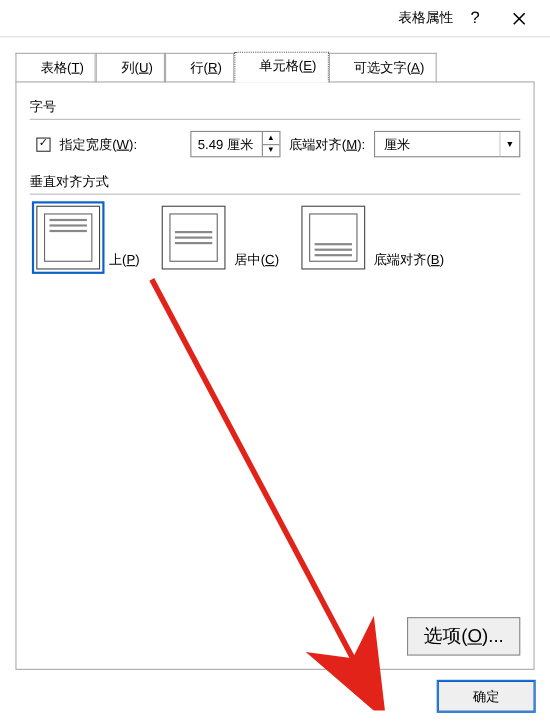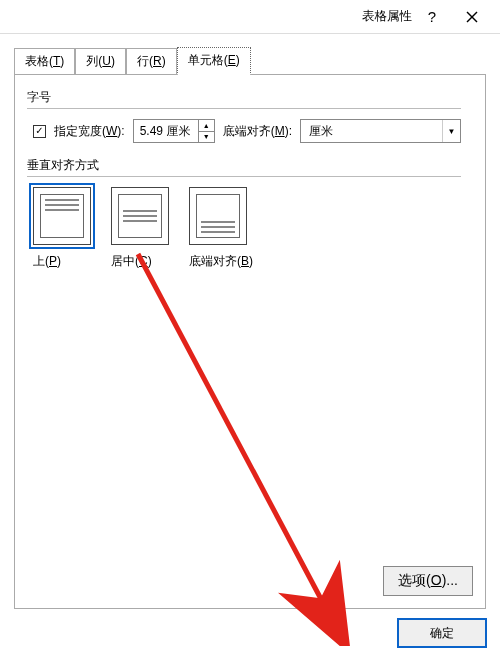--- a/index.html
+++ b/index.html
@@ -32,39 +32,39 @@
   .titlebar .close svg { width: 12px; height: 12px; }
   .tab-strip {
     display: flex;
     padding: 12px 14px 0 14px;
     gap: 0;
     align-items: flex-end;
   }
   .tab {
     border: 1px solid #aaa;
     border-bottom: none;
-    padding: 4px 10px 5px 10px;
+    padding: 4px 10px 5px 22px;
     background: #fff;
     font-size: 12px;
     cursor: pointer;
     position: relative;
     top: 1px;
   }
   .tab.active {
     border: 1px dotted #666;
     border-bottom: 1px solid #fff;
     z-index: 2;
     top: 1px;
   }
   .tab u { text-decoration: underline; }
   .tab-panel {
     border: 1px solid #aaa;
     margin: 0 14px;
     height: 535px;
-    padding: 8px 24px 12px 12px;
+    padding: 8px 12px 12px 12px;
     position: relative;
   }
   .group-label {
     font-size: 12px;
     margin: 6px 0 2px 0;
   }
   .hr-line {
     border: none;
     border-top: 1px solid #bbb;
     margin: 2px 0 10px 0;
@@ -79,20 +79,21 @@
     width: 13px; height: 13px;
     border: 1px solid #333;
     display: inline-flex; align-items: center; justify-content: center;
     font-size: 10px; line-height: 1;
   }
   .spinner {
     display: flex;
     border: 1px solid #888;
     height: 24px;
     align-items: stretch;
+    margin-left: 40px;
   }
   .spinner .val {
     padding: 0 6px;
     display: flex; align-items: center;
     min-width: 64px;
     font-size: 12px;
   }
   .spinner .btns {
     display: flex; flex-direction: column;
     border-left: 1px solid #888;
@@ -119,21 +120,21 @@
     font-size: 8px;
     cursor: pointer;
     border-left: 1px solid #ccc;
   }
   .valign-row {
     display: flex;
     gap: 20px;
     margin: 4px 0 0 6px;
   }
   .valign-item {
-    display: flex; flex-direction: column; align-items: flex-start;
+    display: flex; flex-direction: row; align-items: flex-end;
     gap: 8px;
   }
   .valign-box {
     width: 58px; height: 58px;
     border: 1px solid #444;
     padding: 6px;
     background: #fff;
     cursor: pointer;
     display: flex;
     position: relative;
@@ -155,21 +156,21 @@
   }
   .valign-inner.top { justify-content: flex-start; }
   .valign-inner.center { justify-content: center; }
   .valign-inner.bottom { justify-content: flex-end; }
   .options-btn {
     position: absolute;
     right: 12px; bottom: 12px;
     border: 1px solid #888;
     background: #efefef;
     padding: 5px 14px;
-    font-size: 14px;
+    font-size: 17px;
     cursor: pointer;
   }
   .footer {
     position: absolute;
     bottom: 14px; right: 14px;
     display: flex; gap: 26px;
   }
   .footer .btn {
     width: 88px; height: 28px;
     border: 1px solid #888;
@@ -204,20 +205,21 @@
       <line x1="11" y1="1" x2="1" y2="11" stroke="#000" stroke-width="1.4"></line>
     </svg>
   </div>
 </div>
 
 <div class="tab-strip">
   <div class="tab"><span>表格</span>(<u>T</u>)</div>
   <div class="tab"><span>列</span>(<u>U</u>)</div>
   <div class="tab"><span>行</span>(<u>R</u>)</div>
   <div class="tab active"><span>单元格</span>(<u>E</u>)</div>
+  <div class="tab"><span>可选文字</span>(<u>A</u>)</div>
 </div>
 
 <div class="tab-panel">
 
   <div class="group-label">字号</div>
   <hr class="hr-line">
 
   <div class="row-size">
     <span class="checkbox">✓</span>
     <span>

